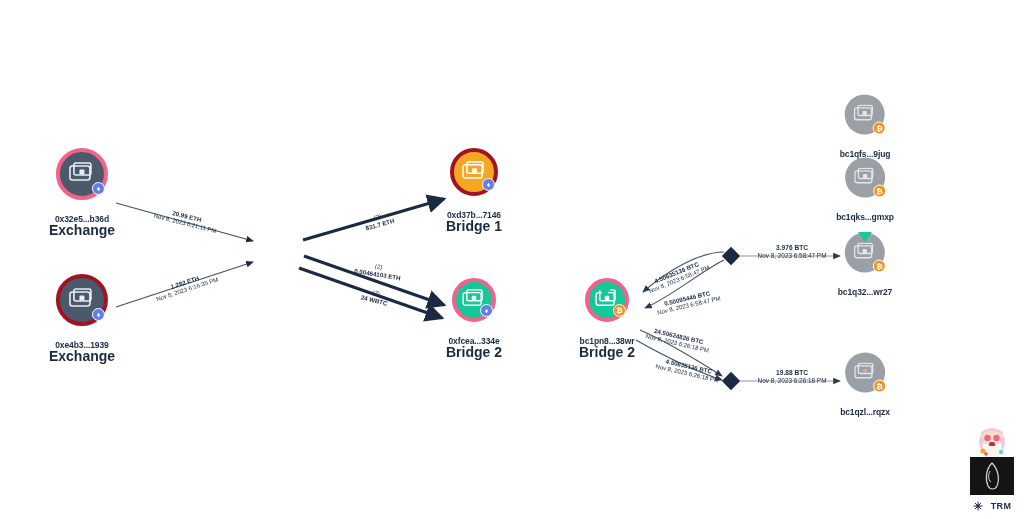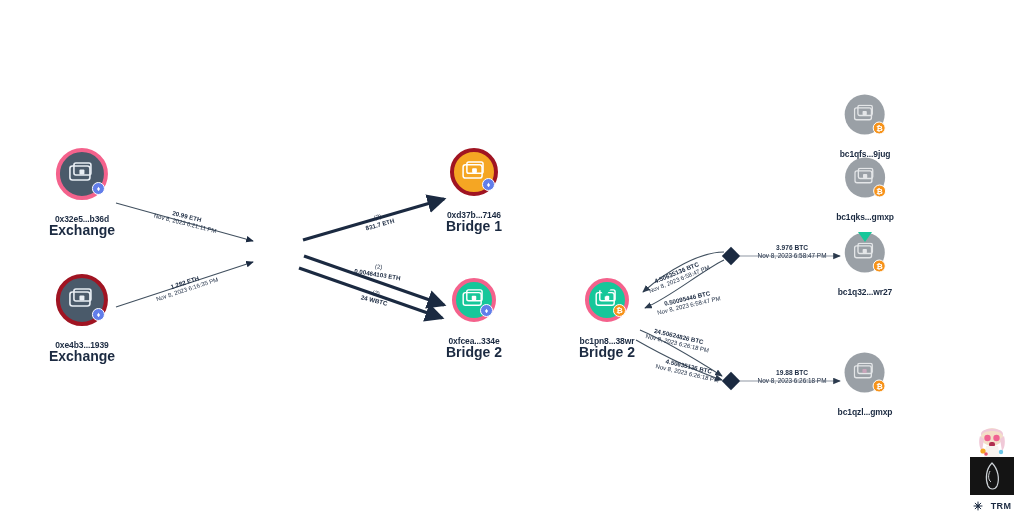--- a/index.html
+++ b/index.html
@@ -312,21 +312,21 @@
       <span class="wallet">
         <svg width="22" height="17" viewBox="0 0 26 20">
           <rect x="1" y="4" width="20" height="14" rx="2.5" fill="none" stroke="#e4e6e8" stroke-width="1.6"></rect>
           <rect x="5" y="1" width="17" height="12" rx="2" fill="none" stroke="#e4e6e8" stroke-width="1.6"></rect>
           <rect x="10.5" y="7.5" width="5" height="5" rx="1" fill="#c9a6bb"></rect>
         </svg>
       </span>
       <span class="badge" style="width:13px;height:13px;right:-1px;bottom:0px;background:#f7931a;font-size:8px;">₿</span>
     </div>
     <div class="node-labels">
-      <div class="node-id">bc1qzl...gmxp</div>
+      <div class="node-id">bc1qzl...rqzx</div>
     </div>
   </div>
 
   <div class="diamond" style="left:731px; top:256px;"></div>
   <div class="diamond" style="left:731px; top:381px;"></div>
 
   <div class="teardrop" style="left:605px; top:292px;"></div>
   <div class="teardrop" style="left:865px; top:237px;"></div>
 
   <div class="edge-label" style="left:186px; top:220px; transform:translate(-50%,-50%) rotate(14deg);">

